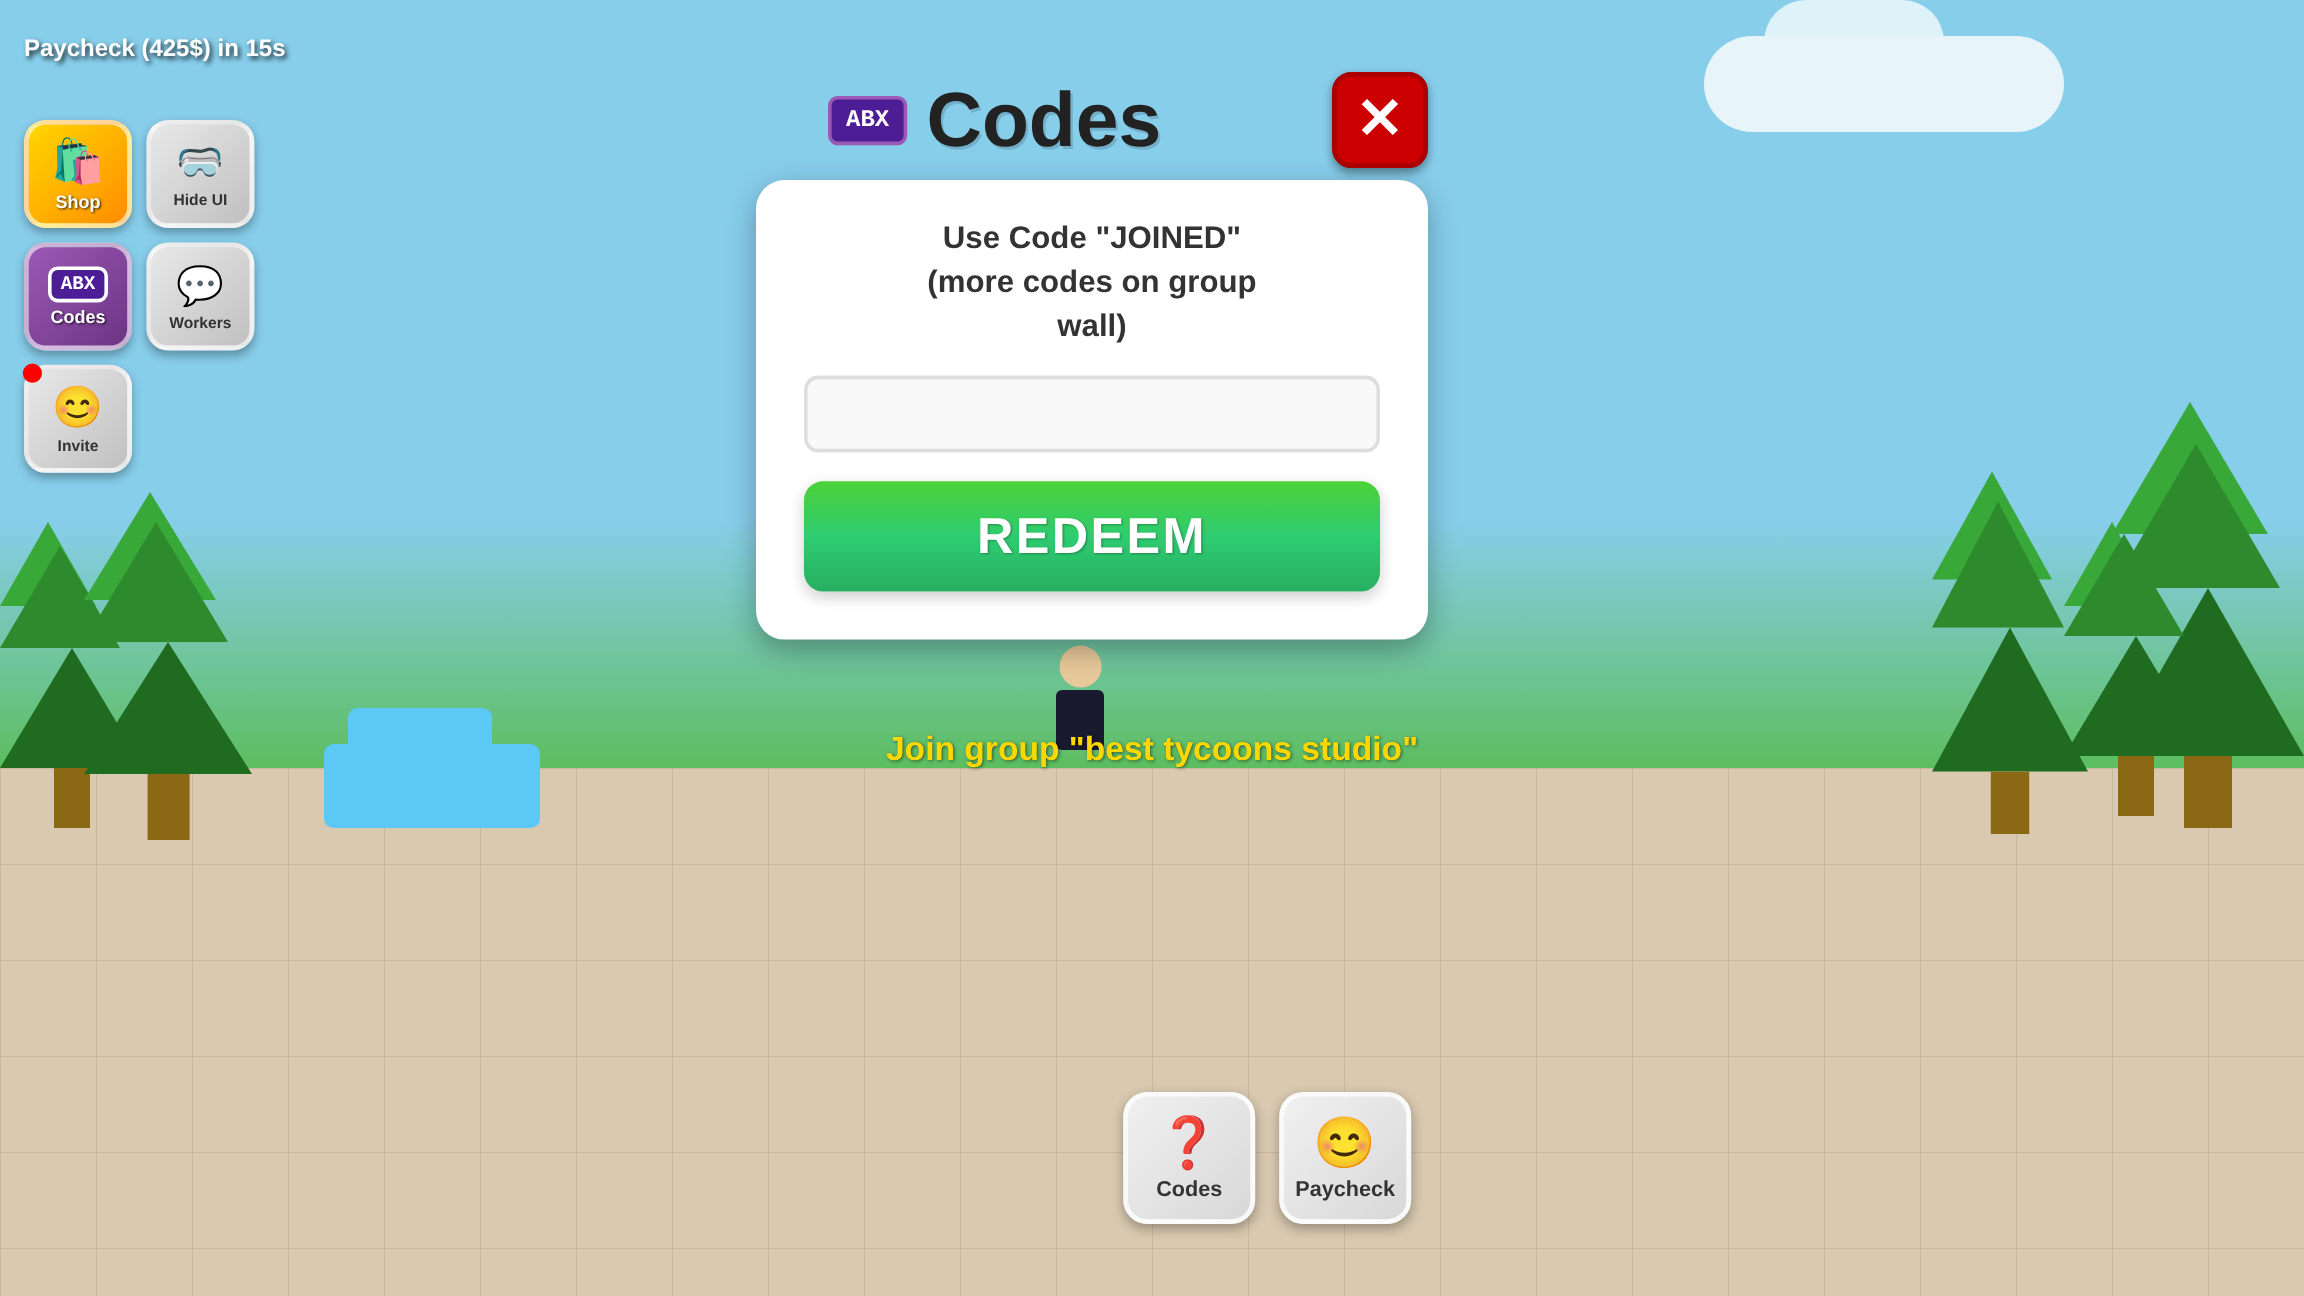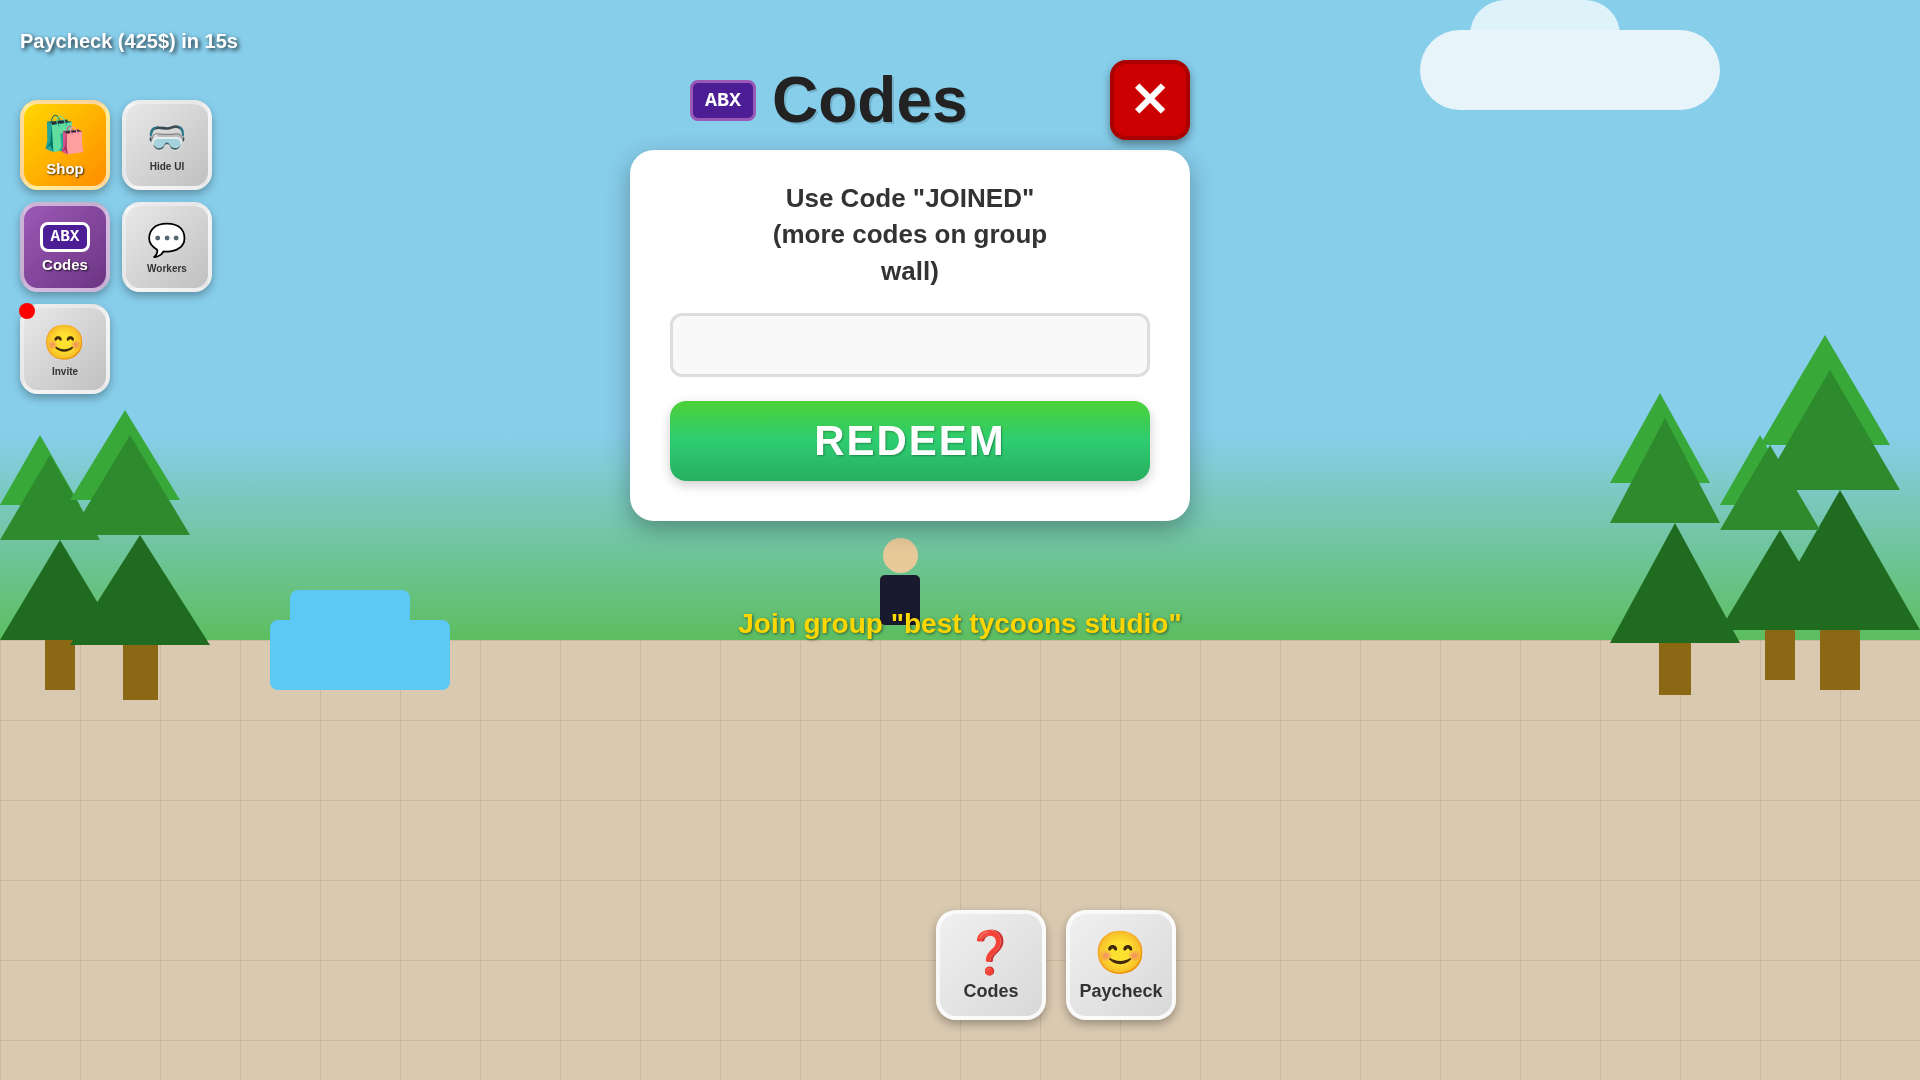--- a/index.html
+++ b/index.html
@@ -139,21 +139,21 @@
     .btn-label {
       color: white;
       font-size: 15px;
       font-weight: 900;
       text-shadow: 1px 1px 2px rgba(0,0,0,0.8);
       margin-top: 4px;
       text-align: center;
     }
     .btn-label-dark {
       color: #333;
-      font-size: 10px;
+      font-size: 13px;
       font-weight: 900;
       margin-top: 4px;
     }
 
     .notification-dot {
       position: absolute;
       top: -5px;
       left: -5px;
       width: 16px;
       height: 16px;
@@ -244,21 +244,21 @@
       border-radius: 12px;
       padding: 0 20px;
       font-size: 22px;
       background: #f9f9f9;
       outline: none;
       margin-bottom: 24px;
     }
 
     .redeem-btn {
       width: 100%;
-      height: 80px;
+      height: 92px;
       background: linear-gradient(180deg, #4CD137, #2ECC71, #27AE60);
       border: none;
       border-radius: 16px;
       color: white;
       font-size: 42px;
       font-weight: 900;
       cursor: pointer;
       letter-spacing: 2px;
       text-shadow: 1px 1px 2px rgba(0,0,0,0.3);
       box-shadow: 0 4px 12px rgba(0,0,0,0.2);

